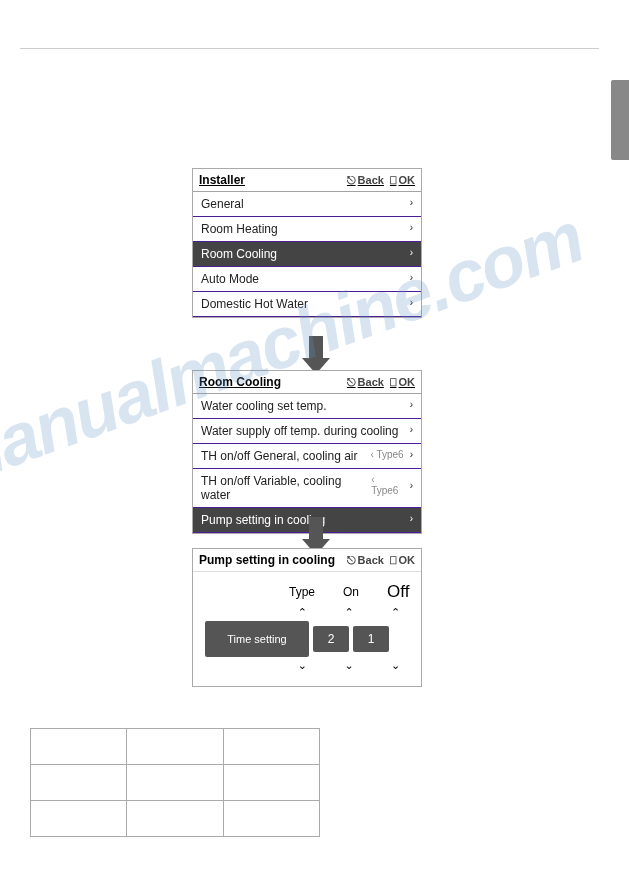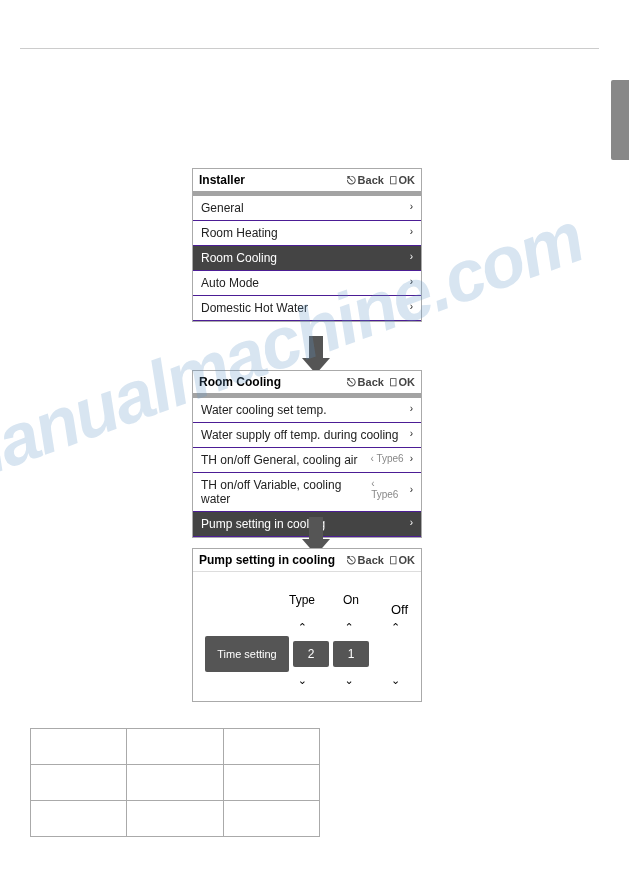--- a/index.html
+++ b/index.html
@@ -62,23 +62,24 @@
       background: #fff;
       width: 230px;
     }
 
     .panel-header {
       display: flex;
       justify-content: space-between;
       align-items: center;
       background: #fff;
       padding: 4px 6px;
-      border-bottom: 5px solid #a3a3a3;
+      border-bottom: 1px solid #a3a3a3;
       font-size: 12px;
       font-weight: bold;
+      text-decoration: underline;
     }
 
     .panel-header-title {
       font-weight: bold;
       font-size: 12px;
     }
 
     .panel-header-btns {
       display: flex;
       gap: 6px;
@@ -188,21 +189,21 @@
 
     .pump-body {
       padding: 10px 12px 14px;
     }
 
     .pump-label-cell {
       background: #555;
       color: #fff;
       font-size: 11px;
       padding: 12px 8px;
-      width: 84px;
+      width: 104px;
       text-align: center;
       border-radius: 2px;
     }
 
     .pump-value-cell {
       background: #555;
       color: #fff;
       font-size: 12px;
       padding: 6px 0;
       width: 36px;
@@ -348,21 +349,21 @@
         <span>⎕</span>
         <span>OK</span>
       </div>
     </div>
   </div>
   <div class="pump-body">
 
     <div style="display:flex; align-items:center; margin-bottom:4px; padding-left:84px; gap:28px;">
       <span style="width:36px;text-align:center;font-size:12px;">Type</span>
       <span style="width:36px;font-size:12px;">On</span>
-      <span style="width:36px;text-align:center;font-size:13px;margin-top:20px;">Off</span>
+      <span style="width:36px;text-align:center;font-size:17px;">Off</span>
     </div>
 
     <div style="display:flex; align-items:center; padding-left:84px; gap:20px; margin-bottom:2px;">
       <span style="width:36px;text-align:center;font-size:11px;">⌃</span>
       <span style="width:36px;text-align:center;font-size:11px;">⌃</span>
       <span style="width:36px;text-align:center;font-size:11px;">⌃</span>
     </div>
 
     <div style="display:flex; align-items:center; gap:4px;">
       <div class="pump-label-cell">Time setting</div>

